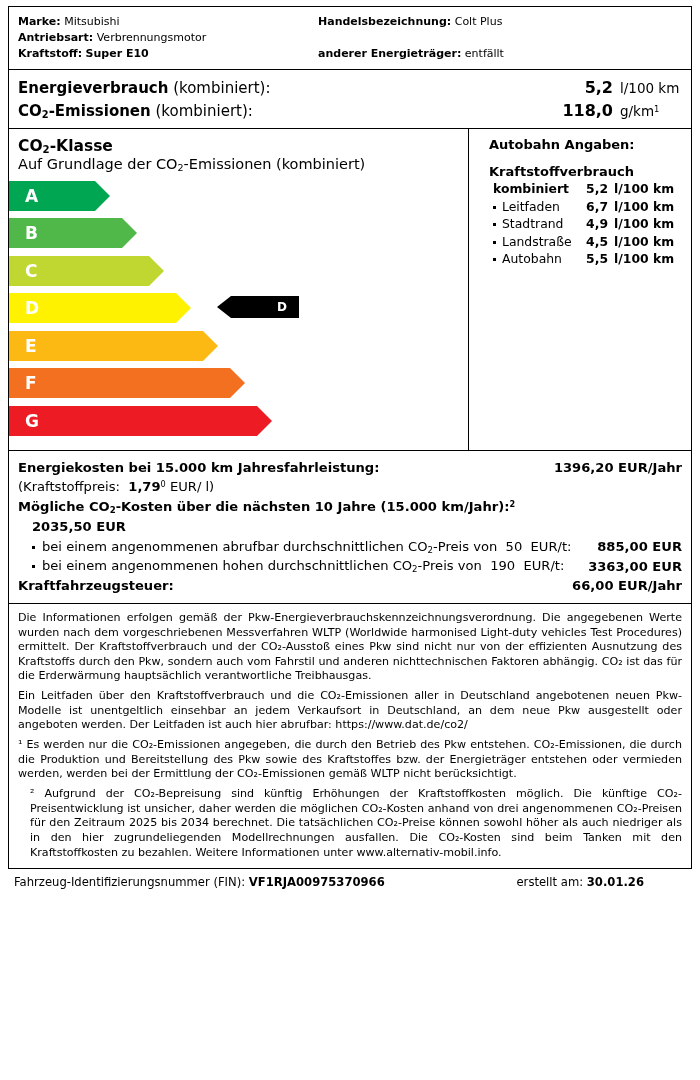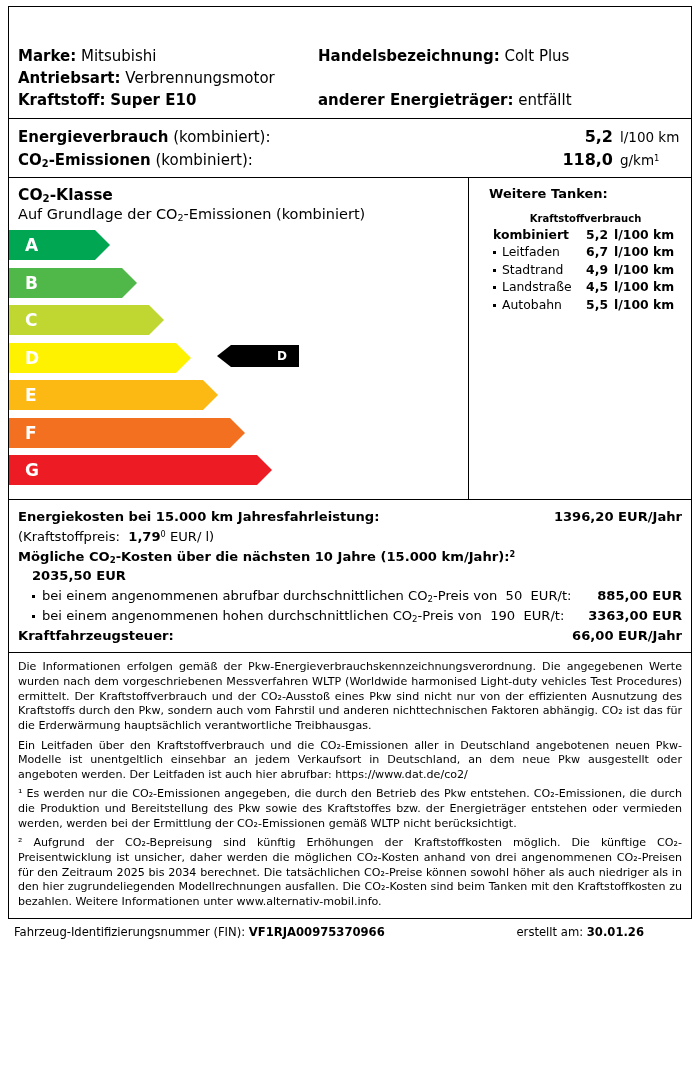--- a/index.html
+++ b/index.html
@@ -24,21 +24,21 @@
   .title .l2 { display:block; }
   sub { font-size:0.66em; vertical-align:-0.22em; }
   sup { font-size:0.62em; vertical-align:0.45em; }
 
   
   .frame { border:1.6px solid #000; }
   .sec { border-bottom:1.6px solid #000; }
   .sec:last-child { border-bottom:none; }
 
   
-  .veh { padding:7px 9px 7px 9px; font-size:15px; line-height:1.45;margin-top:32px; }
+  .veh { padding:7px 9px 7px 9px; font-size:11px; line-height:1.45; }
   .veh b { font-weight:bold; }
   .veh .row { display:flex; }
   .veh .c1 { width:300px; }
   .veh .c2 { flex:1; }
 
   
   .cons { padding:8px 9px 8px 9px; font-size:15px; }
   .cons .row { display:flex; align-items:baseline; }
   .cons .lab { flex:1; }
   .cons .lab b { font-weight:bold; }
@@ -71,21 +71,21 @@
     padding-right:12px; font-size:12px; font-weight:bold;
   }
   .marker:before {
     content:""; position:absolute; left:-14px; top:0;
     border-top:11px solid transparent; border-bottom:11px solid transparent;
     border-right:14px solid #000;
   }
 
   .extra { flex:1; padding:8px 9px 8px 11px; font-size:12.6px; }
   .extra .hd { font-weight:bold; font-size:13px; margin-bottom:12px; }
-  .extra .kv-t { font-weight:bold; font-size:10px; line-height:1.25;text-align:center; }
+  .extra .kv-t { font-weight:bold; font-size:13px; line-height:1.25; }
   .extra table { border-collapse:collapse; width:100%; font-size:12.4px; }
   .extra td { padding:1.2px 0; vertical-align:top; }
   .extra td.n { text-align:right; font-weight:bold; padding-right:6px; white-space:nowrap; }
   .extra td.u { white-space:nowrap; }
   .extra td.l { padding-left:4px; }
   .bullet { display:inline-block; width:9px; }
   .bullet i { display:inline-block; width:3px; height:3px; background:#000; vertical-align:2px; }
 
   
   .costs { padding:7px 9px 7px 9px; font-size:13.1px; line-height:1.5; }
@@ -93,21 +93,21 @@
   .costs .r .t { flex:1; }
   .costs .r .v { font-weight:bold; white-space:nowrap; text-align:right; }
   .costs b { font-weight:bold; }
   .costs .ind { padding-left:14px; }
   .costs .sb { display:inline-block; width:10px; }
   .costs .sb i { display:inline-block; width:3px; height:3px; background:#000; vertical-align:2px; }
 
   
   .notes { padding:7px 9px 8px 9px; font-size:11.1px; line-height:1.32; text-align:justify; }
   .notes p { margin:0 0 5px 0; }
-  .notes p:last-child { margin-bottom:0; }
+  .notes p:last-child { margin-bottom:0;margin-left:12px; }
 
   
   .footer { display:flex; font-size:11.6px; padding:6px 4px 0 6px;align-items:flex-end; }
   .footer .fin { flex:1; }
   .footer b { font-weight:bold; }
   .footer .date { padding-right:44px; }
 </style>
 </head>
 <body>
 
@@ -184,21 +184,21 @@
             </div>
             <div class="barrow">
               <div class="bar" style="width: 248px; background: rgb(237, 28, 36); color: rgb(237, 28, 36);">
                 <span style="color: rgb(255, 255, 255); position: relative; z-index: 2;">G</span>
               </div>
             </div>
           </div>
       </div>
 
       <div class="extra">
-        <div class="hd">Weitere Tanken:</div>
+        <div class="hd">Autobahn Angaben:</div>
         <div class="kv-t">Kraftstoffverbrauch</div>
         <table>
           <tbody id="extra-rows">
               <tr>
                 <td class="l"><span style="font-weight: bold;">kombiniert</span></td>
                 <td class="n">5,2</td>
                 <td class="u" style="font-weight: bold;">l/100 km</td>
               </tr>
               <tr>
                 <td class="l"><span class="bullet"><i></i></span><span>Leitfaden</span></td>

